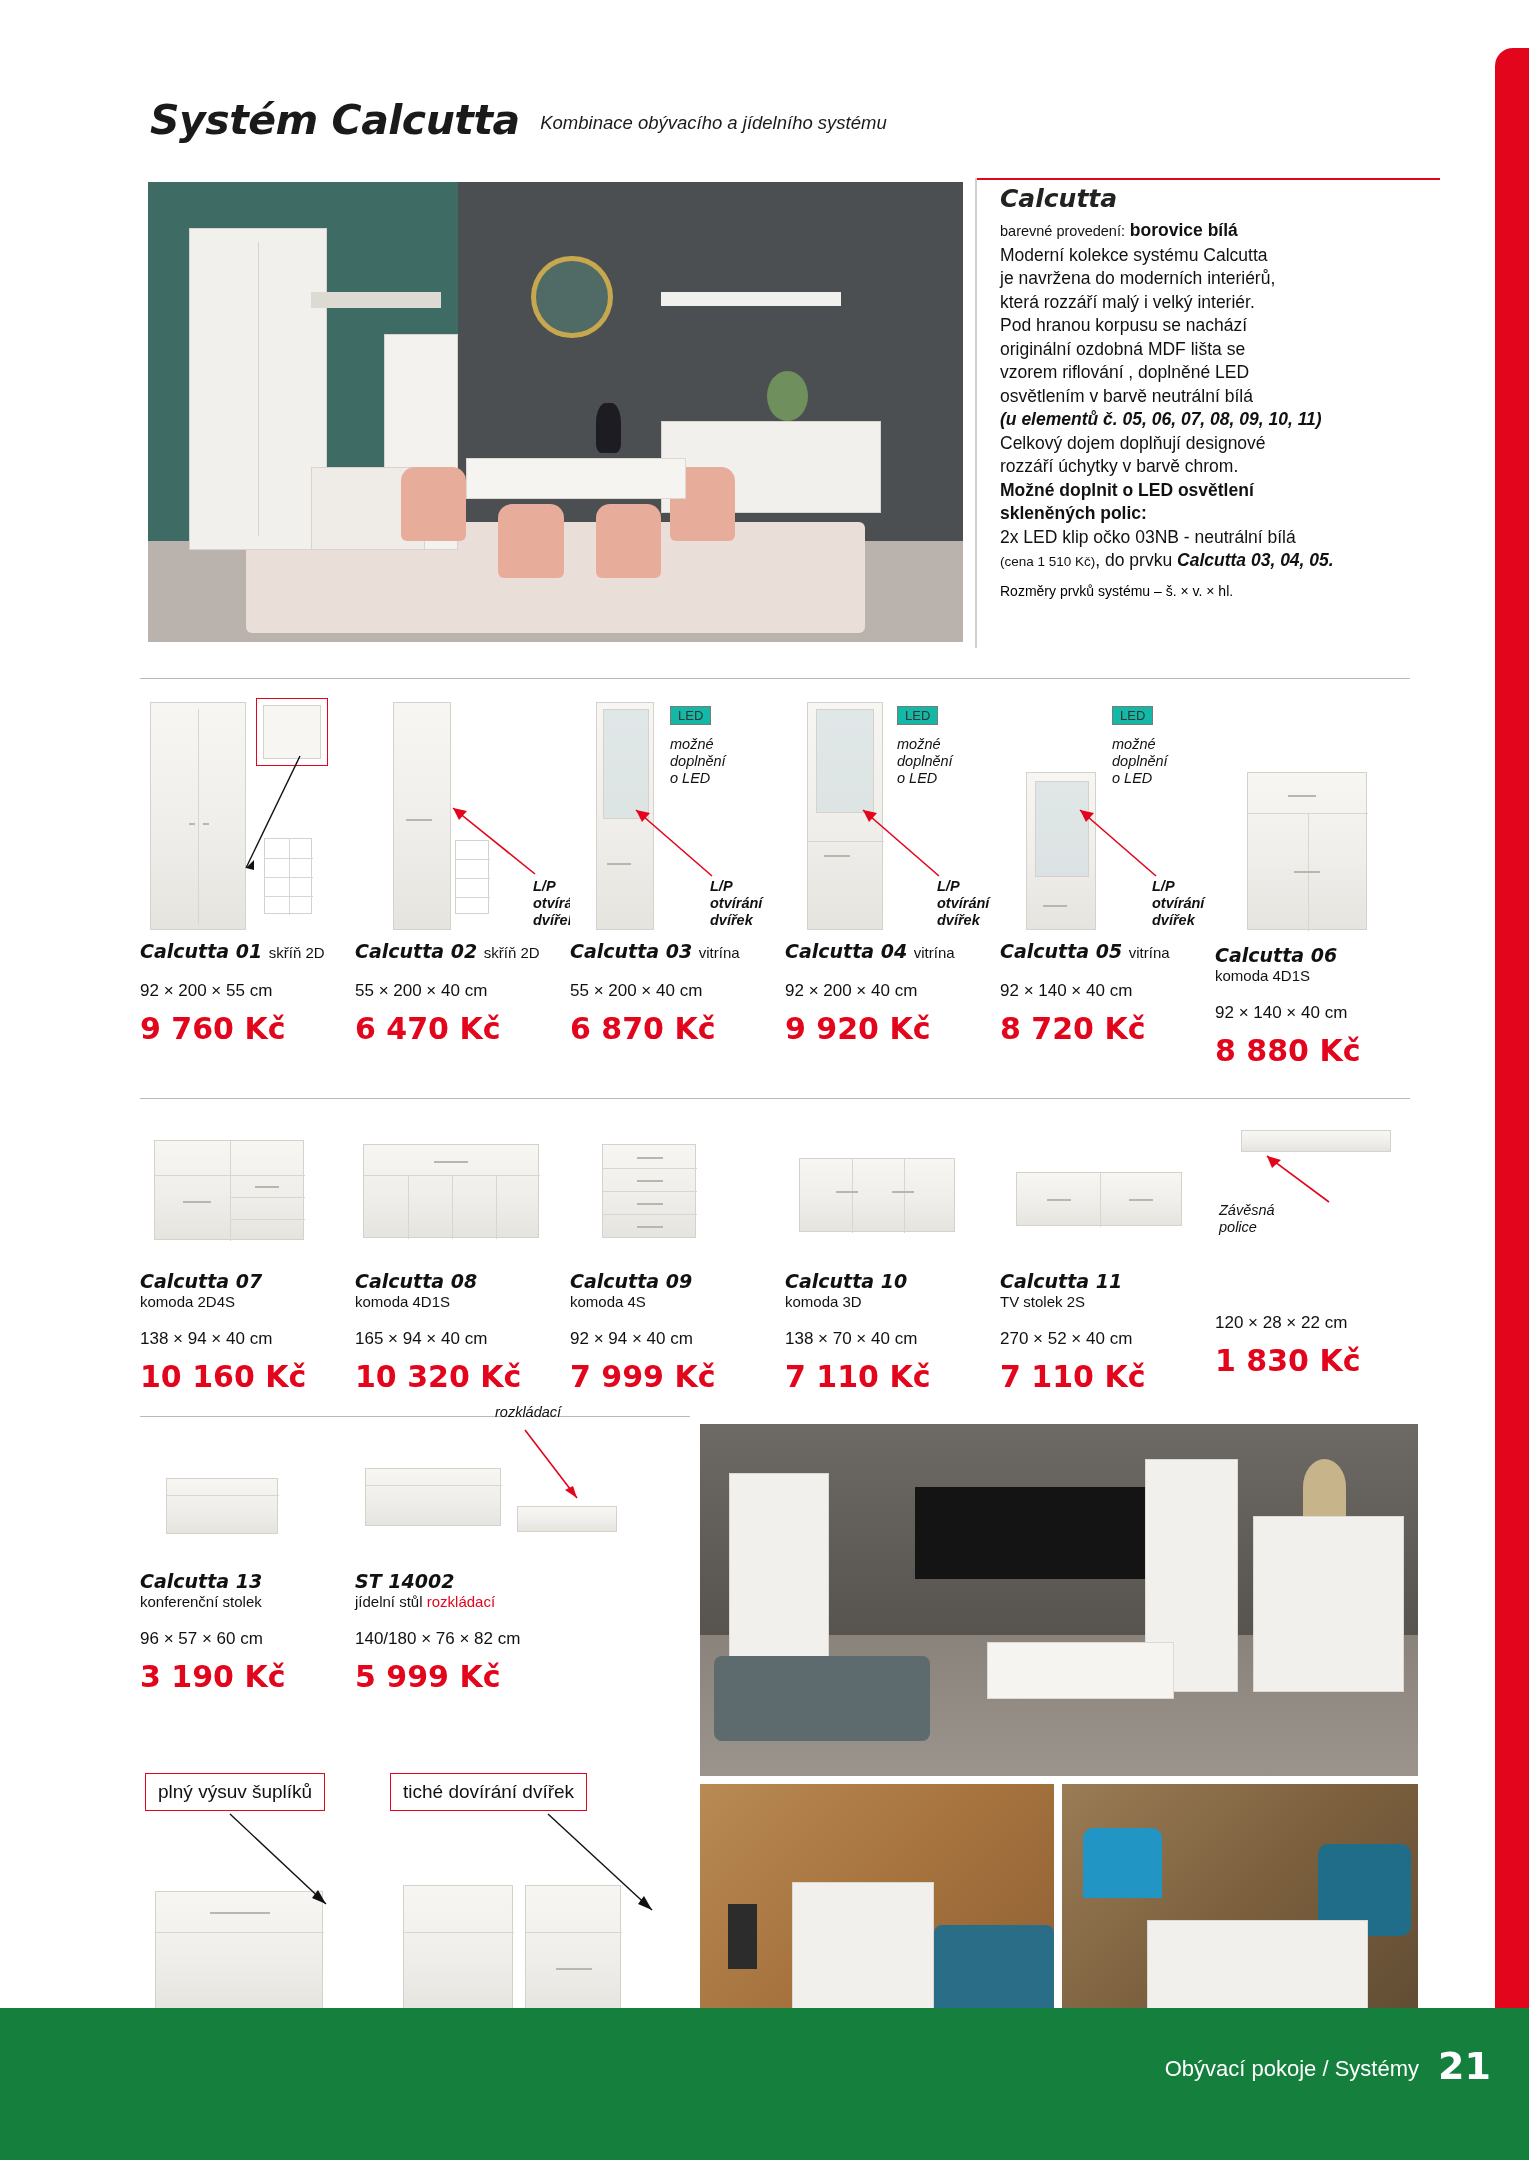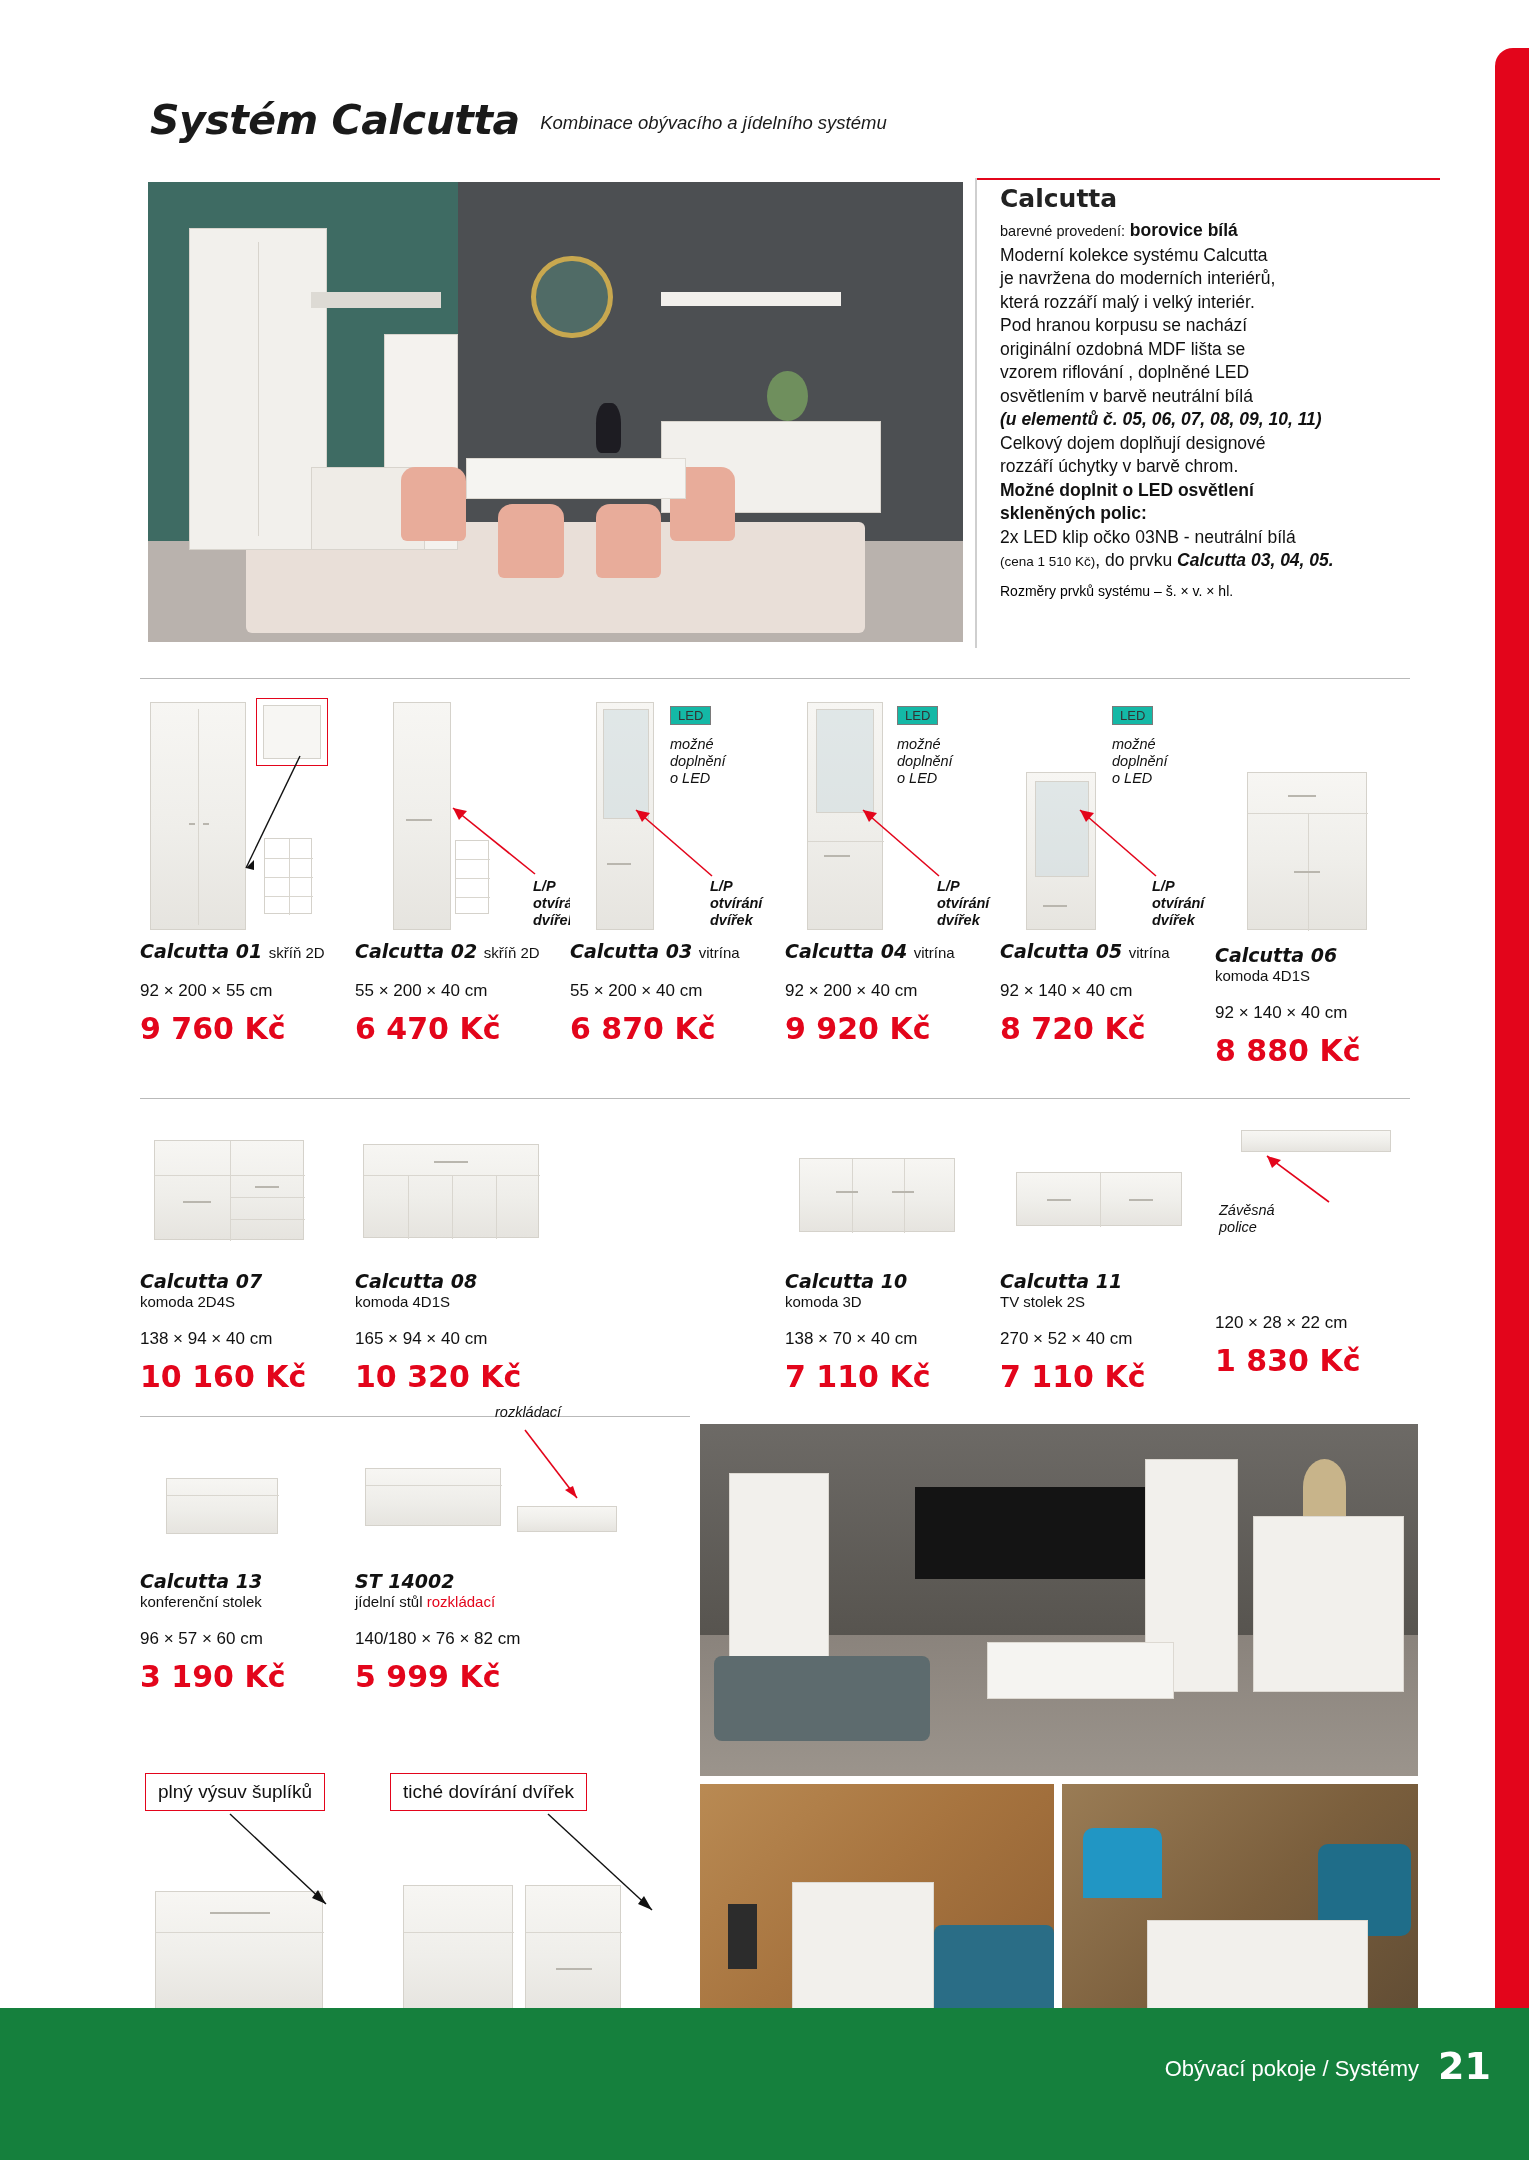--- a/index.html
+++ b/index.html
@@ -102,20 +102,21 @@
   .desc-vrule {
     position: absolute;
     left: 975px;
     top: 178px;
     width: 2px;
     height: 470px;
     background: #cfcfcf;
   }
   .desc h2 {
     font-family: "DejaVu Sans", sans-serif;
+    font-style: italic;
     font-weight: bold;
     font-size: 25px;
     color: #222;
     margin-bottom: 6px;
   }
   .desc p, .desc .line {
     font-size: 17.5px;
     line-height: 23.5px;
     color: #111;
   }
@@ -502,20 +503,37 @@
         <div class="dv" style="left:132px; top:31px; width:1px; height:63px;"></div>
         <div class="handle" style="left:70px; top:16px; width:34px;"></div>
       </div>
     </div>
     <div class="p-name">Calcutta 08</div>
     <div class="p-sub">komoda 4D1S</div>
     <div class="p-dim">165 × 94 × 40 cm</div>
     <div class="p-price">10 320 Kč</div>
   </div>
 
+  <div class="cell" style="left:570px; top:1110px; width:215px;">
+    <div class="img-box" style="height:160px;">
+      <div class="fb" style="left:32px; top:34px; width:94px; height:94px;">
+        <div class="dv" style="left:0; top:23px; width:94px; height:1px;"></div>
+        <div class="dv" style="left:0; top:46px; width:94px; height:1px;"></div>
+        <div class="dv" style="left:0; top:69px; width:94px; height:1px;"></div>
+        <div class="handle" style="left:34px; top:12px; width:26px;"></div>
+        <div class="handle" style="left:34px; top:35px; width:26px;"></div>
+        <div class="handle" style="left:34px; top:58px; width:26px;"></div>
+        <div class="handle" style="left:34px; top:81px; width:26px;"></div>
+      </div>
+    </div>
+    <div class="p-name">Calcutta 09</div>
+    <div class="p-sub">komoda 4S</div>
+    <div class="p-dim">92 × 94 × 40 cm</div>
+    <div class="p-price">7 999 Kč</div>
+  </div>
 
   <div class="cell" style="left:785px; top:1110px; width:215px;">
     <div class="img-box" style="height:160px;">
       <div class="fb" style="left:14px; top:48px; width:156px; height:74px;">
         <div class="dv" style="left:52px; top:0; width:1px; height:74px;"></div>
         <div class="dv" style="left:104px; top:0; width:1px; height:74px;"></div>
         <div class="handle" style="left:36px; top:32px; width:22px;"></div>
         <div class="handle" style="left:92px; top:32px; width:22px;"></div>
       </div>
     </div>

